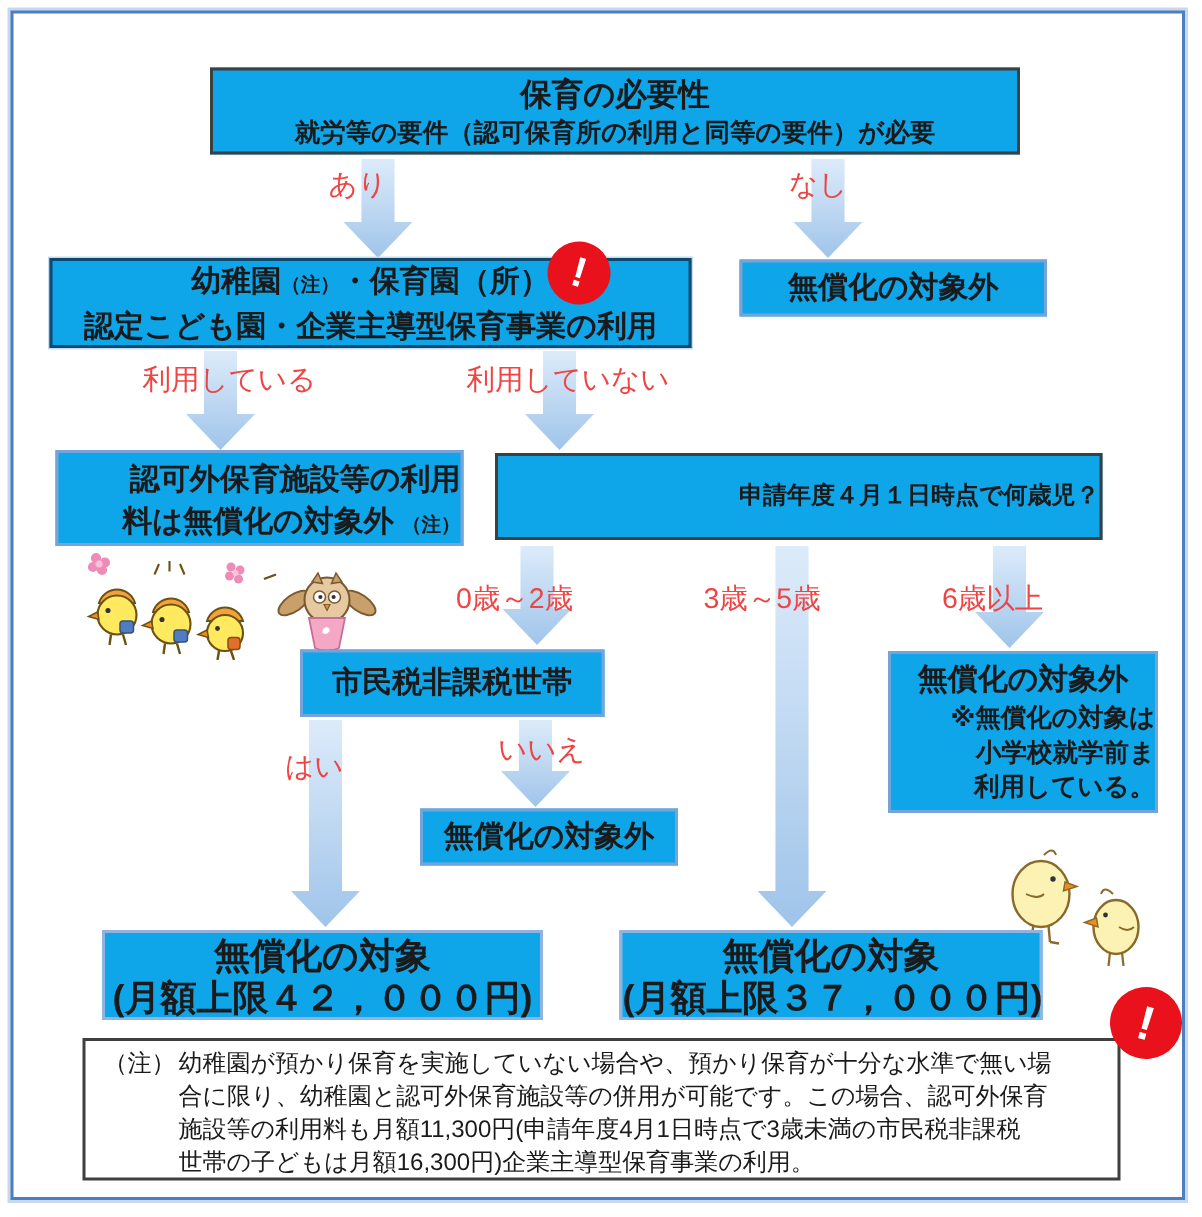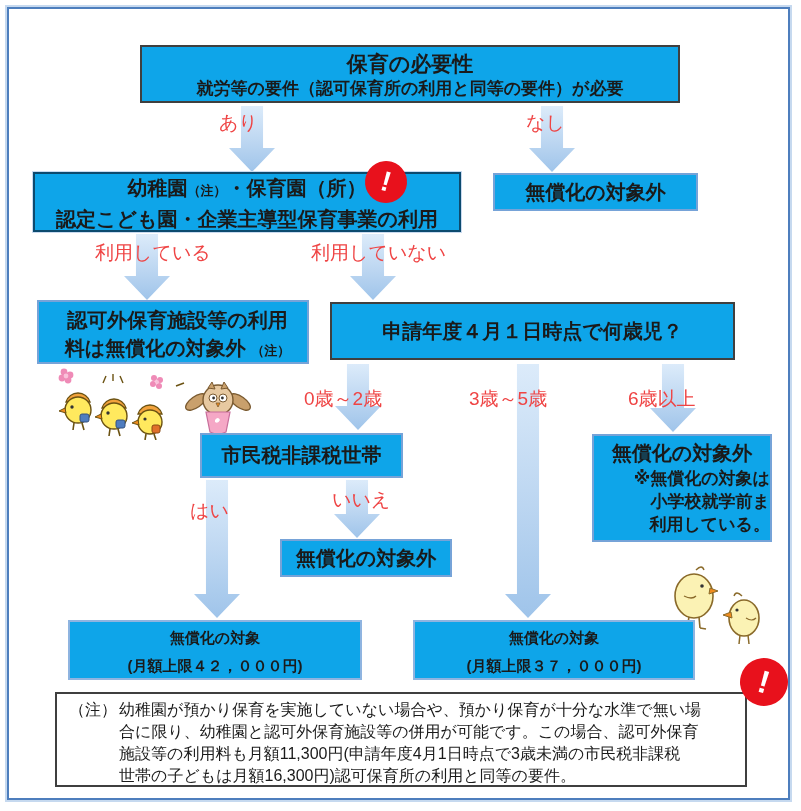--- a/index.html
+++ b/index.html
@@ -21,30 +21,30 @@
                            50% 100%,0 calc(100% - 24px),26% calc(100% - 24px));}
   .badge{position:absolute;border-radius:50%;background:#e8111c;color:#fff;
          display:flex;align-items:center;justify-content:center;
          font-weight:bold;z-index:8;transform:rotate(16deg);}
   .small-note{font-size:13px;font-weight:bold;}
   .nowrap{white-space:nowrap;}
   .necessity-title{font-size:21px;line-height:27px;margin-top:3px;}
   .necessity-sub{font-size:17px;line-height:24px;}
   .two-line{font-size:20px;line-height:28px;}
   .one-line-34{font-size:20px;line-height:34px;}
-  .age-q{font-size:20px;line-height:54px;}
+  .age-q{font-size:16px;line-height:54px;text-align:right;}
   .tax{font-size:20px;line-height:41px;}
-  .left-text{text-align:center;padding:4px 0 0 9px;font-size:20px;line-height:28px;}
+  .left-text{text-align:right;padding:4px 0 0 9px;font-size:20px;line-height:28px;}
   .excl-right{padding-top:4px;text-align:left;}
   .excl-right .t{font-size:20px;line-height:27px;text-align:center;}
   .excl-right .l{font-size:17px;line-height:23px;text-align:right;}
   .excl-right .l0{margin-left:8px;}
   .excl-right .l1{margin-left:25px;}
   .excl-right .l2{margin-left:25px;}
-  .result{font-size:15px;line-height:28px;padding-top:2px;}
+  .result{font-size:24px;line-height:28px;padding-top:2px;}
   .note{position:absolute;left:55px;top:692px;width:692px;height:95px;
         border:2px solid #3f3f3f;box-sizing:border-box;background:#fff;
         font-size:16px;line-height:22px;z-index:3;}
   .note .note-label{position:absolute;left:12px;top:5px;white-space:nowrap;}
   .note .note-body{margin:5px 0 0 62px;}
   .note .note-line{white-space:nowrap;}
   svg{display:block;}
   .illu{position:absolute;z-index:2;}
 </style>
 </head>
@@ -214,19 +214,19 @@
     <div>無償化の対象</div>
     <div>(月額上限３７，０００円)</div>
   </div>
 
   <div class="note">
     <span class="note-label">（注）</span>
     <div class="note-body">
       <div class="note-line">幼稚園が預かり保育を実施していない場合や、預かり保育が十分な水準で無い場</div>
       <div class="note-line">合に限り、幼稚園と認可外保育施設等の併用が可能です。この場合、認可外保育</div>
       <div class="note-line">施設等の利用料も月額11,300円(申請年度4月1日時点で3歳未満の市民税非課税</div>
-      <div class="note-line">世帯の子どもは月額16,300円)認可保育所の利用と同等の要件。</div>
+      <div class="note-line">世帯の子どもは月額16,300円)企業主導型保育事業の利用。</div>
     </div>
   </div>
 
   <div class="badge" style="left:740px;top:658px;width:48px;height:48px;font-size:32px;">!</div>
 
 </div>
 
 </body></html>

